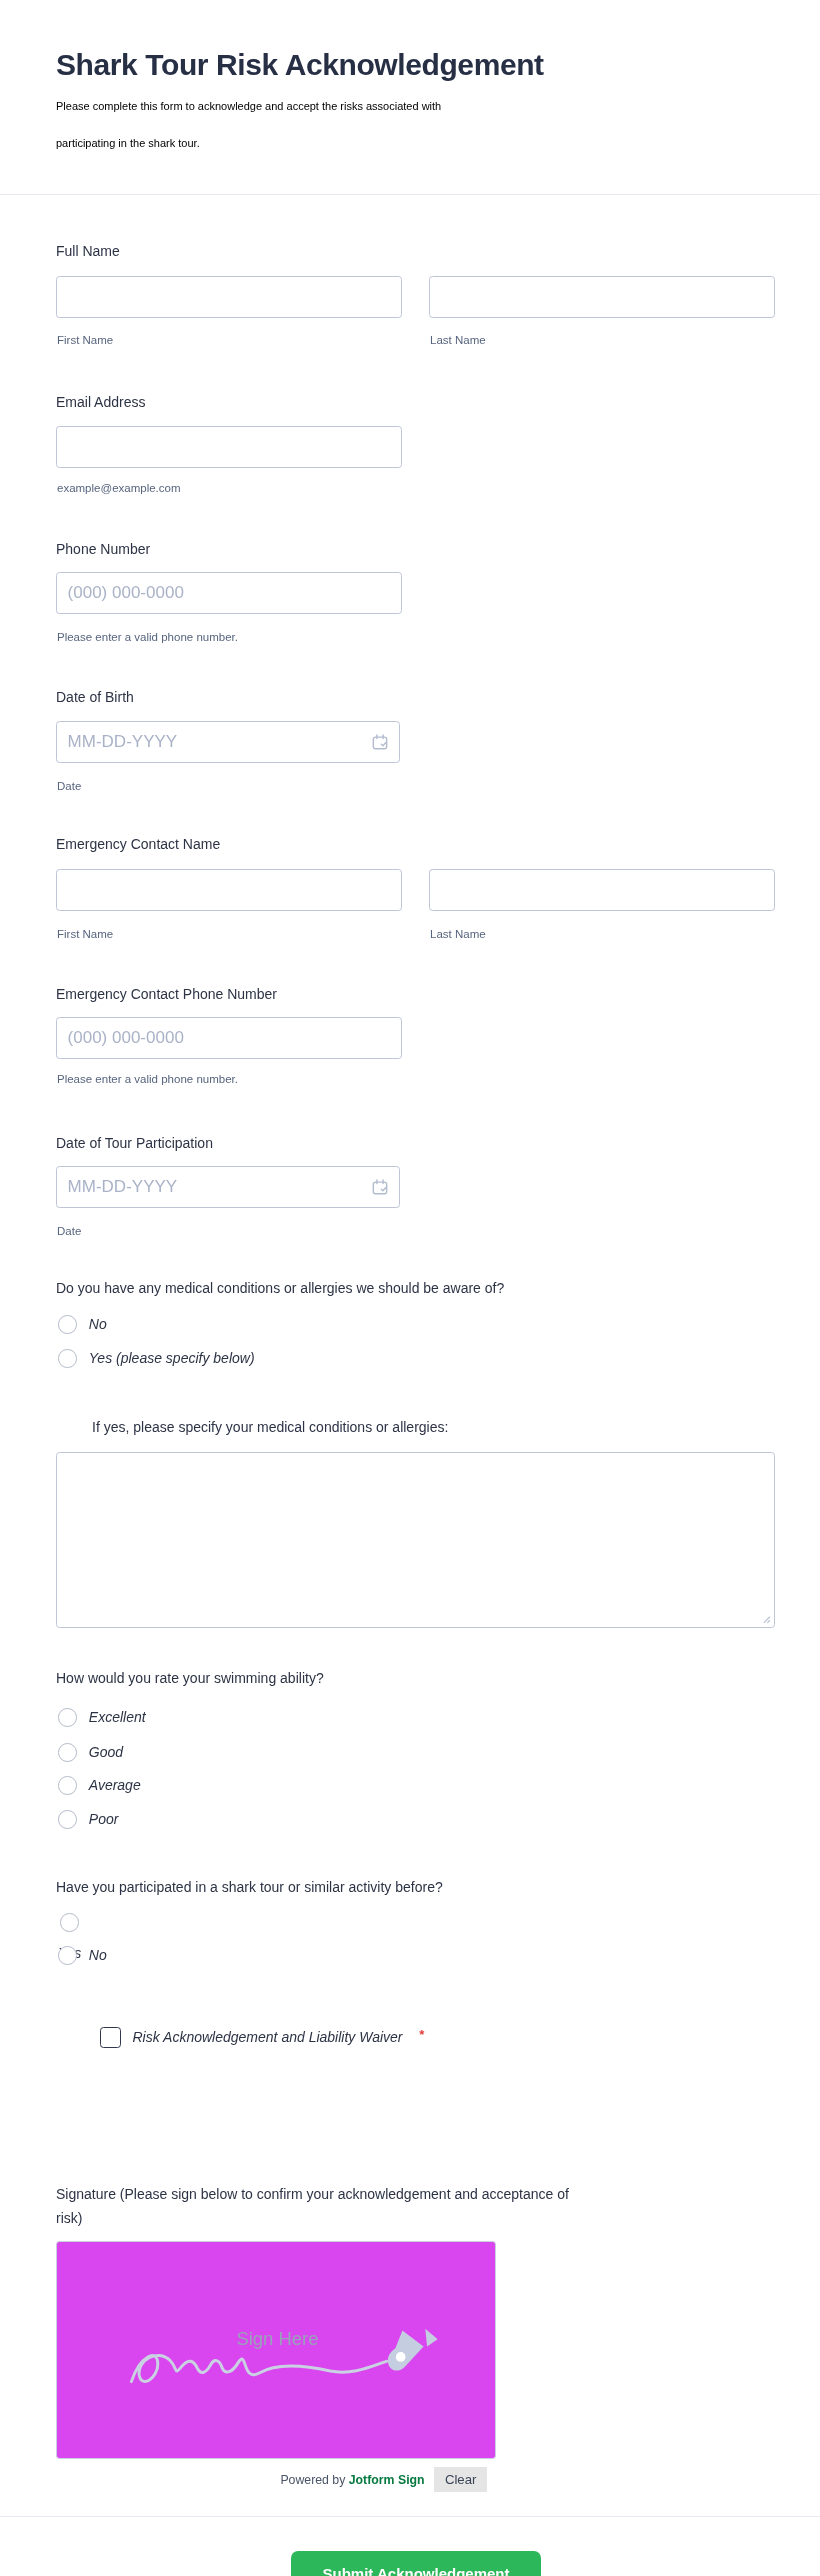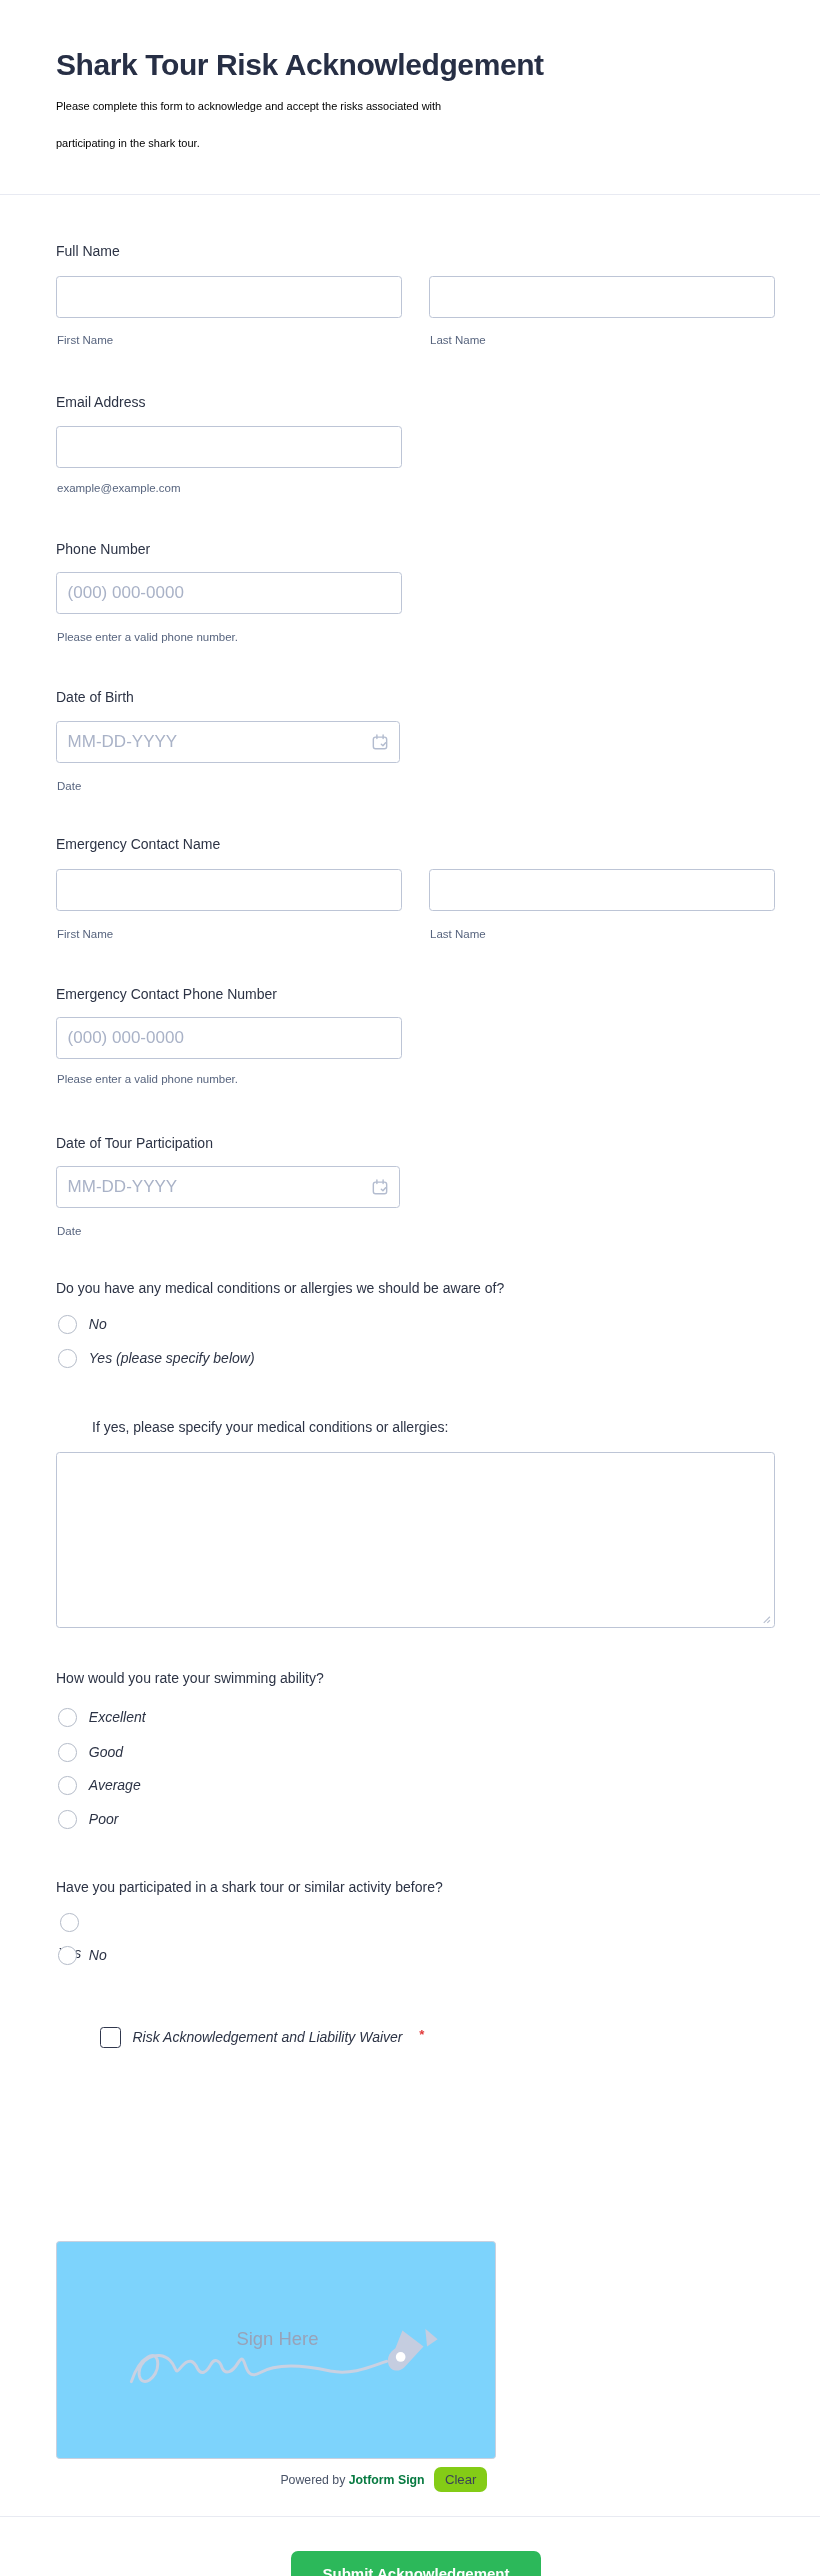--- a/index.html
+++ b/index.html
@@ -18,25 +18,25 @@
   textarea.tinput{resize:none;padding:8.8px 10.6px;}
   .date-wrap{position:absolute;}
   .date-wrap .tinput{width:100%;padding-right:35px;}
   .cal-icon{position:absolute;right:12.3px;top:13.2px;width:16px;height:16px;pointer-events:auto;}
   .radio-row{position:absolute;display:flex;align-items:center;gap:12.3px;height:19.4px;}
   .radio-circle{width:18.5px;height:18.5px;border:0.9px solid #b5bcc9;border-radius:50%;background:#fff;box-sizing:border-box;flex:0 0 auto;}
   .radio-label{font-size:14px;color:#2c3345;line-height:19.4px;font-style:italic;}
   .check-row{position:absolute;display:flex;align-items:center;gap:11.5px;height:21px;padding-left:40px;}
   .checkbox{width:21px;height:21px;border:1.8px solid #30374d;border-radius:3.5px;background:#fff;box-sizing:border-box;flex:0 0 auto;}
   .req-star{color:#e23b3b;font-size:13.2px;font-weight:700;margin-left:5.3px;position:relative;top:-3.5px;}
-  .sig-box{box-sizing:border-box;border:0.9px solid #c9d0df;border-radius:3.5px;background:#7dd3fc;}
+  .sig-box{box-sizing:border-box;border:0.9px solid #c9d0df;border-radius:3.5px;background:#d946ef;}
   .powered-row{position:absolute;display:flex;align-items:center;justify-content:flex-end;gap:9.7px;}
   .powered-text{font-size:12.3px;color:#4a5468;}
   .powered-brand{font-weight:700;color:var(--brand-green,#077a41);}
-  .clear-btn{box-sizing:border-box;height:25px;padding:0 10.6px;background:#84cc16;border:none;border-radius:7px;
+  .clear-btn{box-sizing:border-box;height:25px;padding:0 10.6px;background:#e5e5e5;border:none;border-radius:0;
              font-family:"Liberation Sans",sans-serif;font-size:13.2px;color:#3b4357;cursor:pointer;}
   .submit-btn{box-sizing:border-box;position:absolute;left:291px;top:2551px;width:250px;height:44px;
               background:var(--submit-green,#2cb85a);border:none;border-radius:7px;color:#fff;
               font-family:"Liberation Sans",sans-serif;font-size:15px;font-weight:700;cursor:pointer;}
   .resize-handle{position:absolute;right:4.4px;bottom:4.4px;width:8.8px;height:8.8px;}
 </style>
 </head>
 <body>
 
 <div id="page">
@@ -140,20 +140,22 @@
     <span class="radio-circle"></span>
     <span class="radio-label">No</span>
   </div>
 
   <div class="check-row" style="left:60px;top:2027px;">
     <span class="checkbox"></span>
     <span class="radio-label">Risk Acknowledgement and Liability Waiver</span>
     <span class="req-star">*</span>
   </div>
 
+  <div class="abs q-label" style="left:56px;top:2182px;line-height:24px;">Signature (Please sign below to confirm your acknowledgement and acceptance of
+risk)</div>
   <div class="abs sig-box" style="left:56px;top:2241px;width:440px;height:218px;">
     <svg class="abs" style="left:69px;top:78px;" width="317" height="88" viewBox="0 0 360 100">
       <text x="172" y="28" text-anchor="middle" font-family="Liberation Sans, sans-serif" font-size="21" fill="#98a2b8">Sign Here</text>
       <path d="M6,70 C16,40 36,32 36,50 C36,66 18,78 15,63 C12,46 36,32 50,46 C59,55 54,64 63,53 C71,43 77,46 81,55 C85,63 91,60 96,51 C100,43 106,45 109,54 C113,63 121,59 127,49 C138,31 131,72 152,60 C172,48 205,52 232,58 C258,63 280,52 296,47" fill="none" stroke="#c9d1e2" stroke-width="3.4" stroke-linecap="round"></path>
       <g transform="translate(288,10)">
         <path d="M26,2 L50,20 L28,44 C22,50 12,48 10,40 C8,32 12,26 18,22 Z" fill="#c5cde0"></path>
         <circle cx="24" cy="32" r="5.5" fill="#ffffff"></circle>
         <path d="M52,0 L66,12 L54,20 Z" fill="#c5cde0"></path>
       </g>
     </svg>

